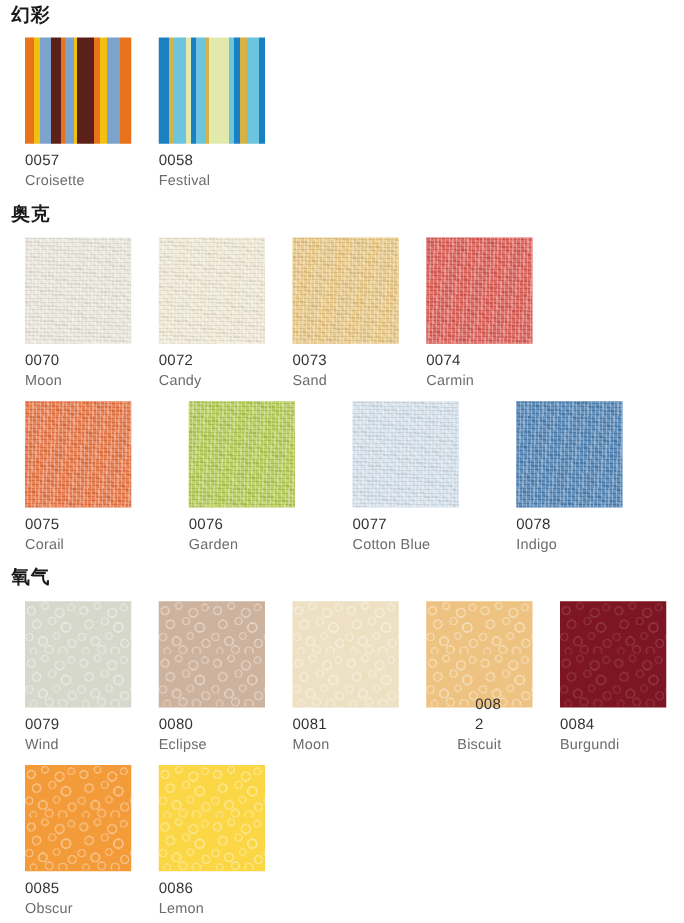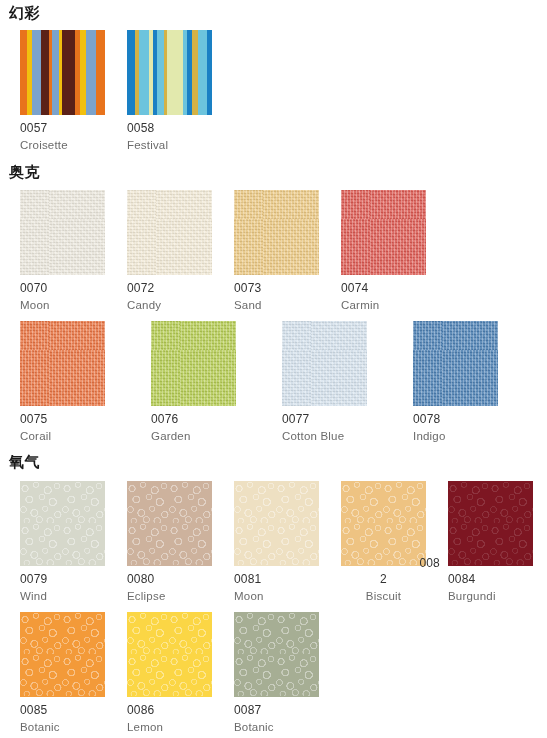--- a/index.html
+++ b/index.html
@@ -114,21 +114,21 @@
   #g3 .row { margin-top: 10px; }
   #g3 .row.second { margin-top: 8px; }
 
   
   .code.wrap {
     width: 85px;
     text-align: center;
   }
   .code.wrap .frag-a {
     display: block;
-    text-align: right;
+    text-align: center;
     position: relative;
     top: -16px;
     margin-right: -14px;
     margin-bottom: -14px;
   }
   .code.wrap .frag-b { display: block; }
   .cell.wrapcell .name { text-align: center; }
 </style>
 </head>
 <body>
@@ -235,28 +235,23 @@
         <div class="swatch tex-rings dark" style="background-color: rgb(125, 22, 34);"></div>
         <div class="code">0084</div>
         <div class="name">Burgundi</div>
       </div>
     </div>
 
     <div class="row second">
       <div class="cell">
         <div class="swatch tex-rings" style="background-color: rgb(243, 154, 57);"></div>
         <div class="code">0085</div>
-        <div class="name">Botanic</div>
+        <div class="name">Obscur</div>
       </div>
       <div class="cell">
         <div class="swatch tex-rings" style="background-color: rgb(251, 214, 69);"></div>
         <div class="code">0086</div>
         <div class="name">Lemon</div>
       </div>
-      <div class="cell">
-        <div class="swatch tex-rings" style="background-color: rgb(166, 174, 148);"></div>
-        <div class="code">0087</div>
-        <div class="name">Botanic</div>
-      </div>
     </div>
   </section>
 
 </div>
 
 </body></html>

